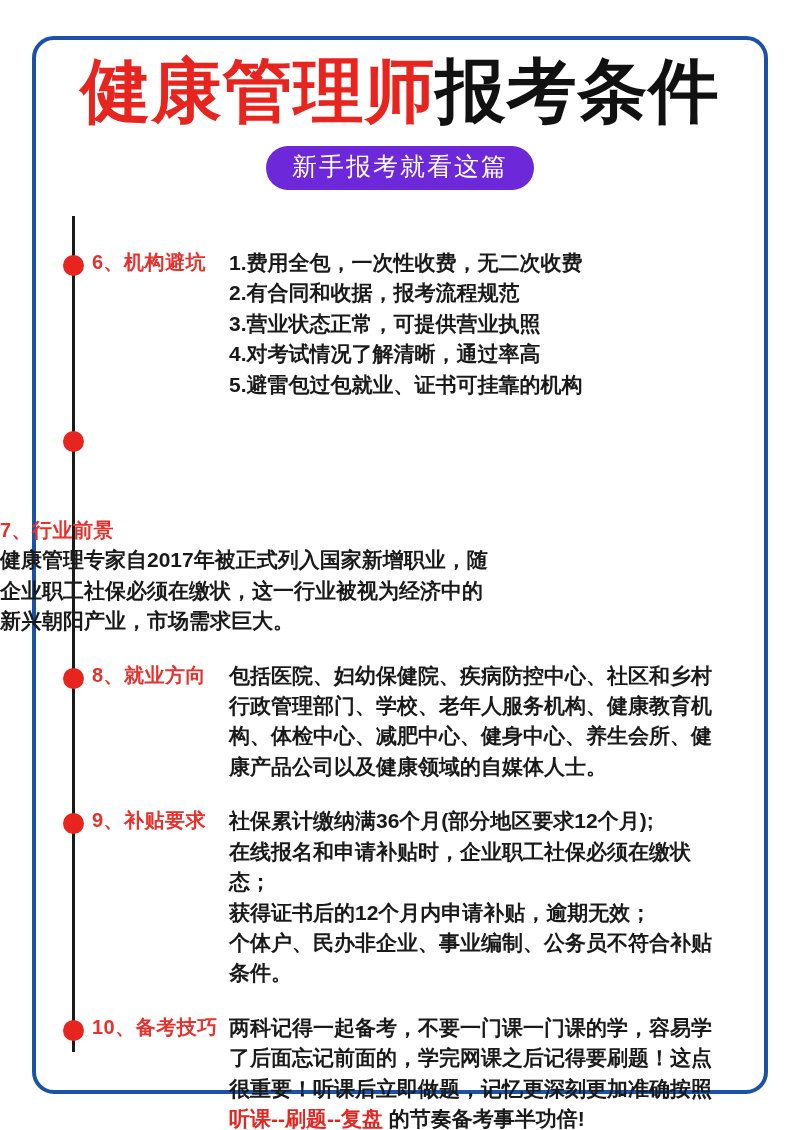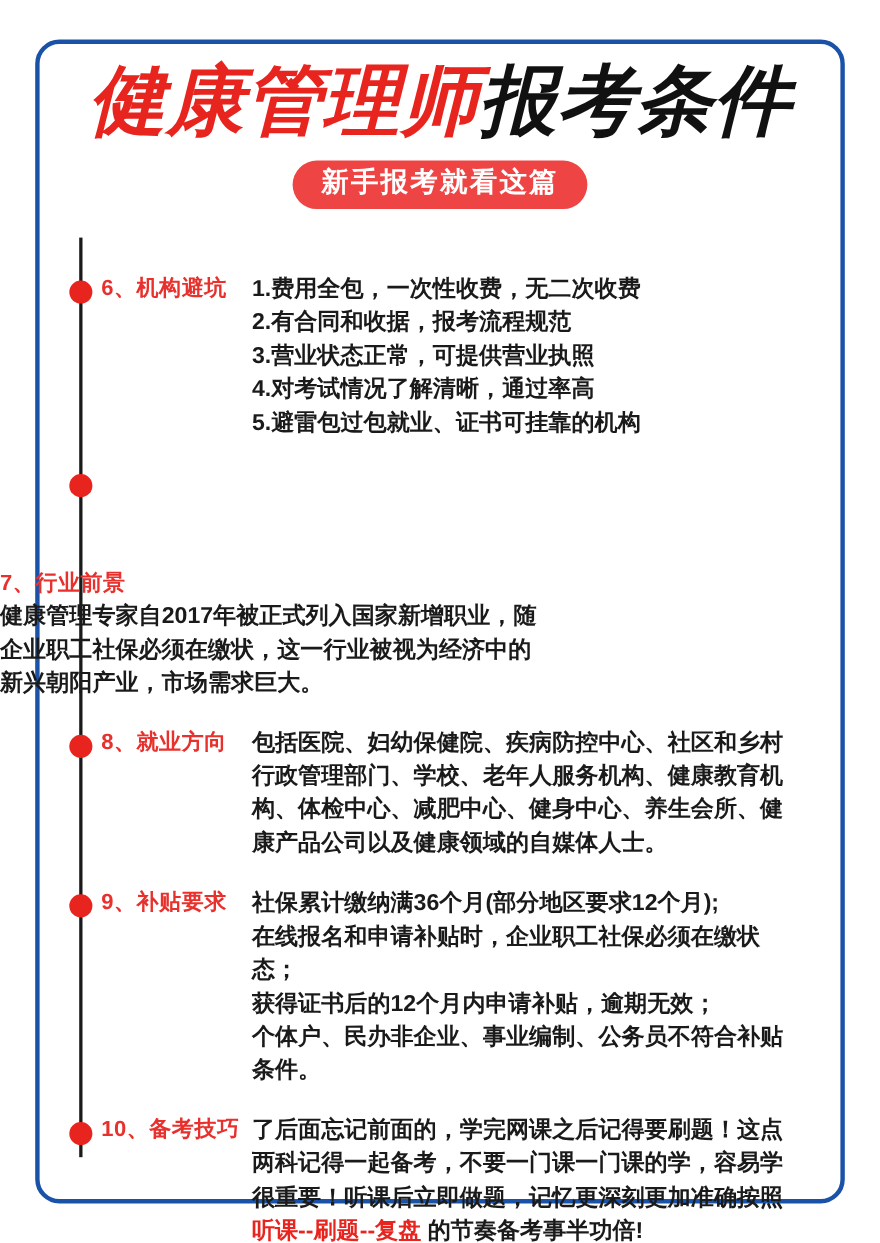--- a/index.html
+++ b/index.html
@@ -43,35 +43,34 @@
     width: 728px;
     text-align: center;
   }
   .title {
     font-size: 70px;
     line-height: 1.0;
     font-weight: bold;
     letter-spacing: 1px;
     white-space: nowrap;
     margin: 12px 0 0 0;
-    font-style: italic;
   }
   .title .t-red  { color: #e8241f; }
   .title .t-dark { color: #111111; }
 
   .subtitle-wrap {
     margin-top: 20px;
     text-align: center;
   }
   .subtitle-badge {
     display: inline-block;
-    background: #ef4444;
+    background: #6d28d9;
     color: #ffffff;
     font-size: 25px;
-    font-weight: bold;
+    font-weight: normal;
     letter-spacing: 2px;
     padding: 7px 26px 9px 26px;
     border-radius: 26px;
     line-height: 1.1;
   }
 
   
   .timeline-line {
     position: absolute;
     left: 72px;
@@ -211,22 +210,22 @@
         <div class="line">条件。</div>
       </div>
     </div>
 
     <div class="section s10">
       <div class="dot-col">
         <span class="dot"></span>
       </div>
       <div class="label wide">10、备考技巧</div>
       <div class="body">
+        <div class="line">两科记得一起备考，不要一门课一门课的学，容易学</div>
         <div class="line">了后面忘记前面的，学完网课之后记得要刷题！这点</div>
-        <div class="line">两科记得一起备考，不要一门课一门课的学，容易学</div>
         <div class="line">很重要！听课后立即做题，记忆更深刻更加准确按照</div>
         <div class="line"><span class="red">听课--刷题--复盘</span><span> 的节奏备考事半功倍!</span></div>
         <div class="line"><span class="red">《理论知识》</span><span>侧重于多记忆</span></div>
         <div class="line">能事半功倍!</div>
       </div>
     </div>
 
   </div>
 </div>
 

